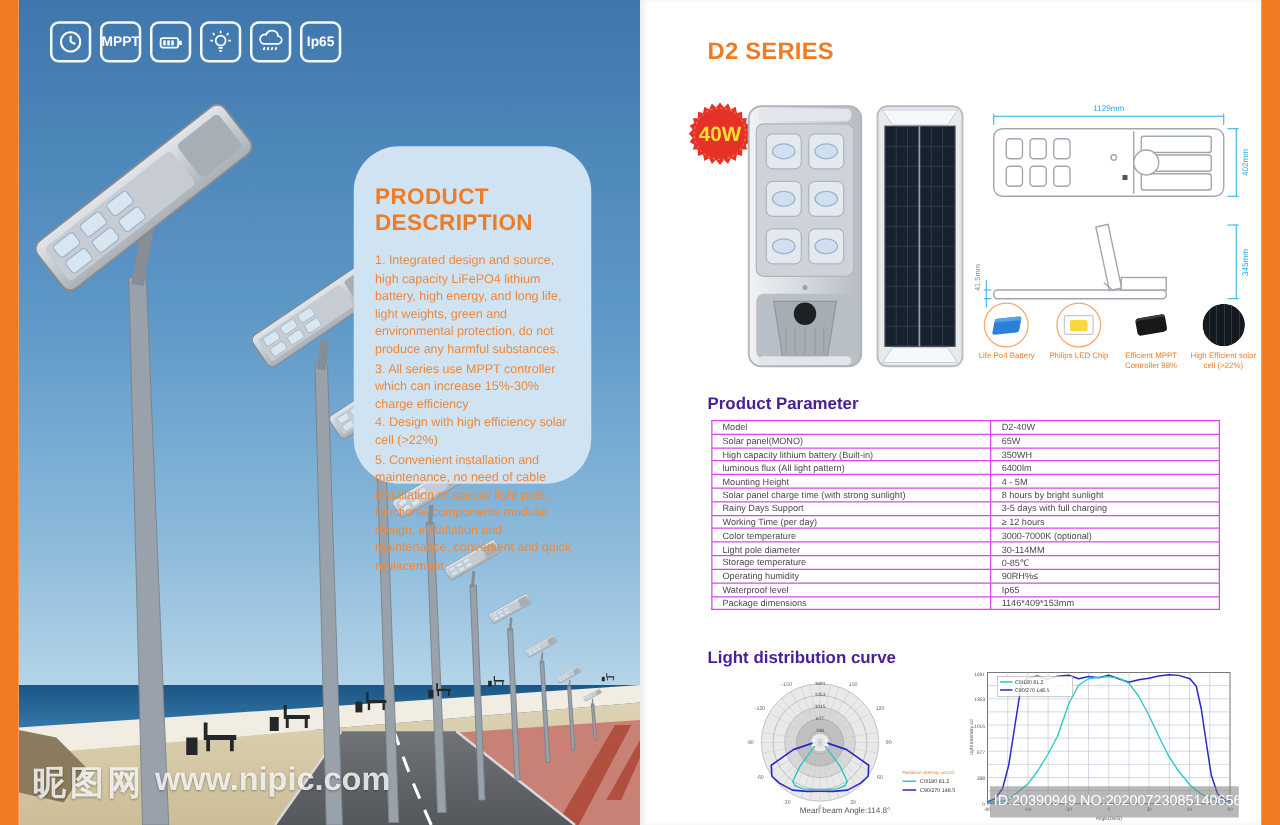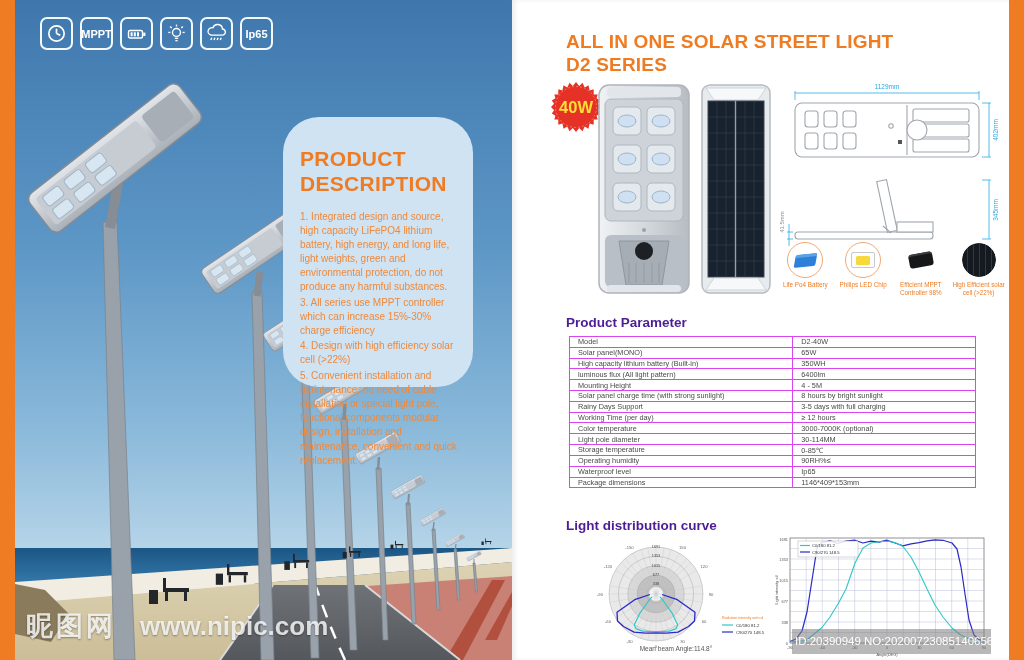--- a/index.html
+++ b/index.html
@@ -10,25 +10,25 @@
   .stripe{position:absolute;top:0;width:15px;height:660px;background:#ef7b23;}
   #stripe-left{left:0;}
   #photo-svg{position:absolute;left:15px;top:0;}
   #icon-row{position:absolute;left:40px;top:17px;display:flex;gap:7px;}
   .icon-box{width:33px;height:33px;border:2px solid rgba(255,255,255,.95);border-radius:7px;
             display:flex;align-items:center;justify-content:center;color:#fff;
             font-weight:bold;font-size:11px;box-sizing:border-box;}
   #desc-panel{position:absolute;left:283px;top:117px;width:190px;height:270px;
               background:#cfe3f2;border-radius:36px;box-sizing:border-box;
               padding:30px 13px 0 17px;}
-  #desc-title{color:#ef7b23;font-size:21px;font-weight:bold;line-height:1.18;letter-spacing:.3px;}
+  #desc-title{color:#ef7b23;font-size:18px;font-weight:bold;line-height:1.18;letter-spacing:.3px;}
   #desc-items{margin-top:13px;color:#f0883a;font-size:10px;line-height:1.42;}
   .desc-item{margin-bottom:1px;}
   #nipic-mark{position:absolute;left:26px;top:608px;color:rgba(255,255,255,.82);
-              display:flex;align-items:center;gap:24px;text-shadow:0 1px 2px rgba(0,0,0,.35);}
+              display:flex;align-items:flex-start;gap:8px;text-shadow:0 1px 2px rgba(0,0,0,.35);}
   #nipic-logo{font-size:27px;font-weight:bold;letter-spacing:3px;}
   #nipic-site{font-size:26px;font-weight:bold;}
   
   #right-page{position:absolute;left:512px;top:0;width:512px;height:660px;background:#fff;
               box-shadow:inset 3px 0 4px rgba(0,0,0,.07);}
   #stripe-right{left:497px;}
   #r-title{position:absolute;left:54px;top:30px;color:#ef7b23;font-weight:bold;
            font-size:19px;line-height:1.22;letter-spacing:.2px;}
   #power-badge{position:absolute;left:37px;top:80px;}
   #front-product{position:absolute;left:85px;top:83px;}
@@ -235,21 +235,20 @@
 
     <div id="nipic-mark">
       <span id="nipic-logo">昵图网</span>
       <span id="nipic-site">www.nipic.com</span>
     </div>
   </div>
 
   <div id="right-page">
 
     <div id="r-title">
-      <div>ALL IN ONE SOLAR STREET LIGHT</div>
       <div>D2 SERIES</div>
     </div>
 
     <svg id="power-badge" width="54" height="54" viewBox="0 0 54 54">
       <g transform="translate(27,27)">
         <path fill="#e63226" d="M0,-25 L3.2,-21 L6.5,-24.2 L8.7,-19.5 L12.5,-21.7 L13.6,-16.6 L17.7,-17.7 L17.7,-12.5 L21.7,-12.5 L20.6,-8.7 L24.2,-6.5 L21.9,-3.2 L25,0 L21.9,3.2 L24.2,6.5 L20.6,8.7 L21.7,12.5 L17.7,12.5 L17.7,17.7 L13.6,16.6 L12.5,21.7 L8.7,19.5 L6.5,24.2 L3.2,21 L0,25 L-3.2,21 L-6.5,24.2 L-8.7,19.5 L-12.5,21.7 L-13.6,16.6 L-17.7,17.7 L-17.7,12.5 L-21.7,12.5 L-20.6,8.7 L-24.2,6.5 L-21.9,3.2 L-25,0 L-21.9,-3.2 L-24.2,-6.5 L-20.6,-8.7 L-21.7,-12.5 L-17.7,-12.5 L-17.7,-17.7 L-13.6,-16.6 L-12.5,-21.7 L-8.7,-19.5 L-6.5,-24.2 L-3.2,-21 Z"></path>
         <circle r="20.5" fill="none" stroke="#f4837a" stroke-width="0.8" stroke-dasharray="2 2"></circle>
         <text y="6" text-anchor="middle" font-size="16.5" font-weight="bold" fill="#ffdf35" font-family="Liberation Serif,serif">40W</text>
       </g>
     </svg>

